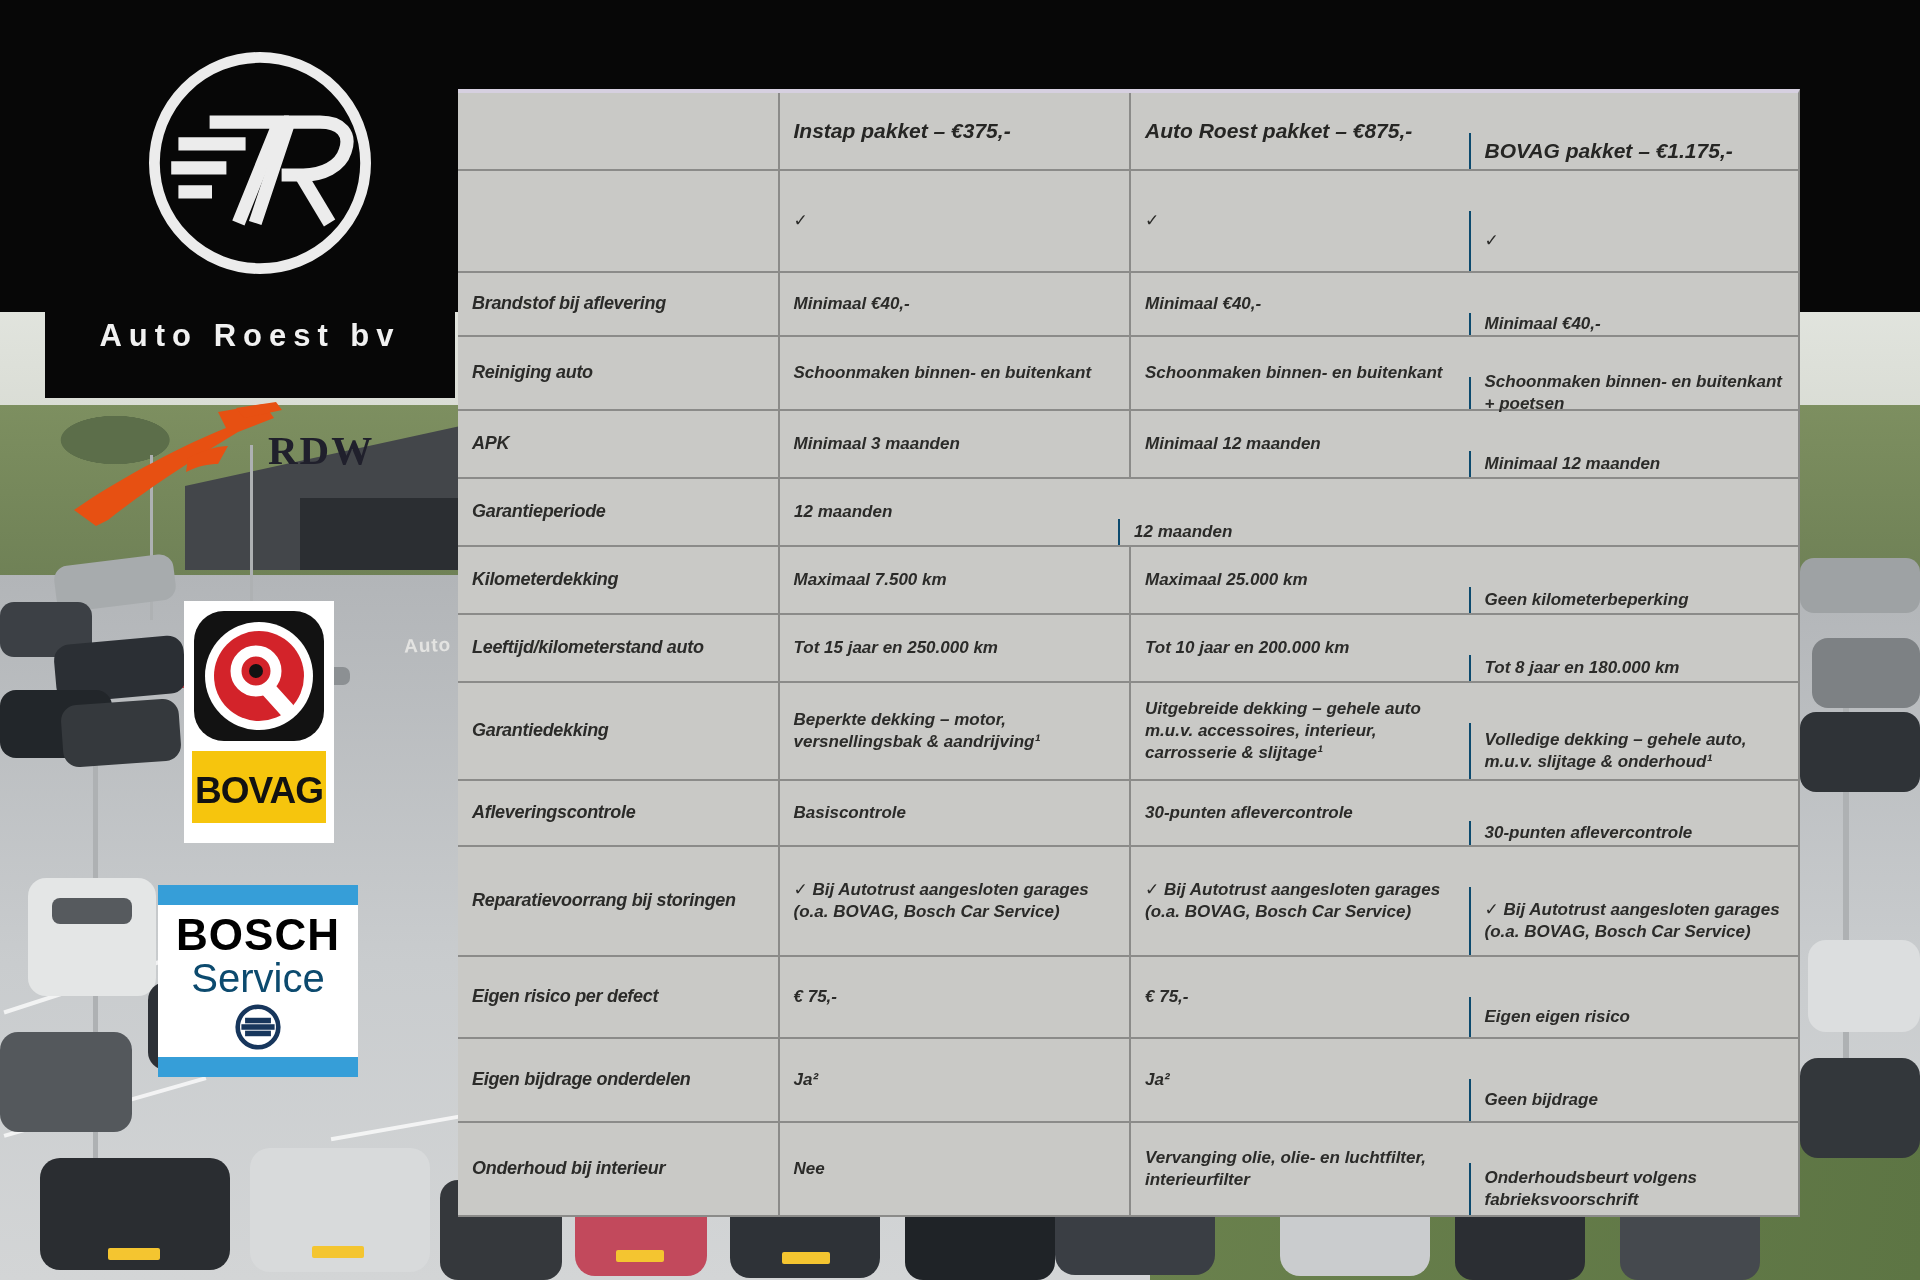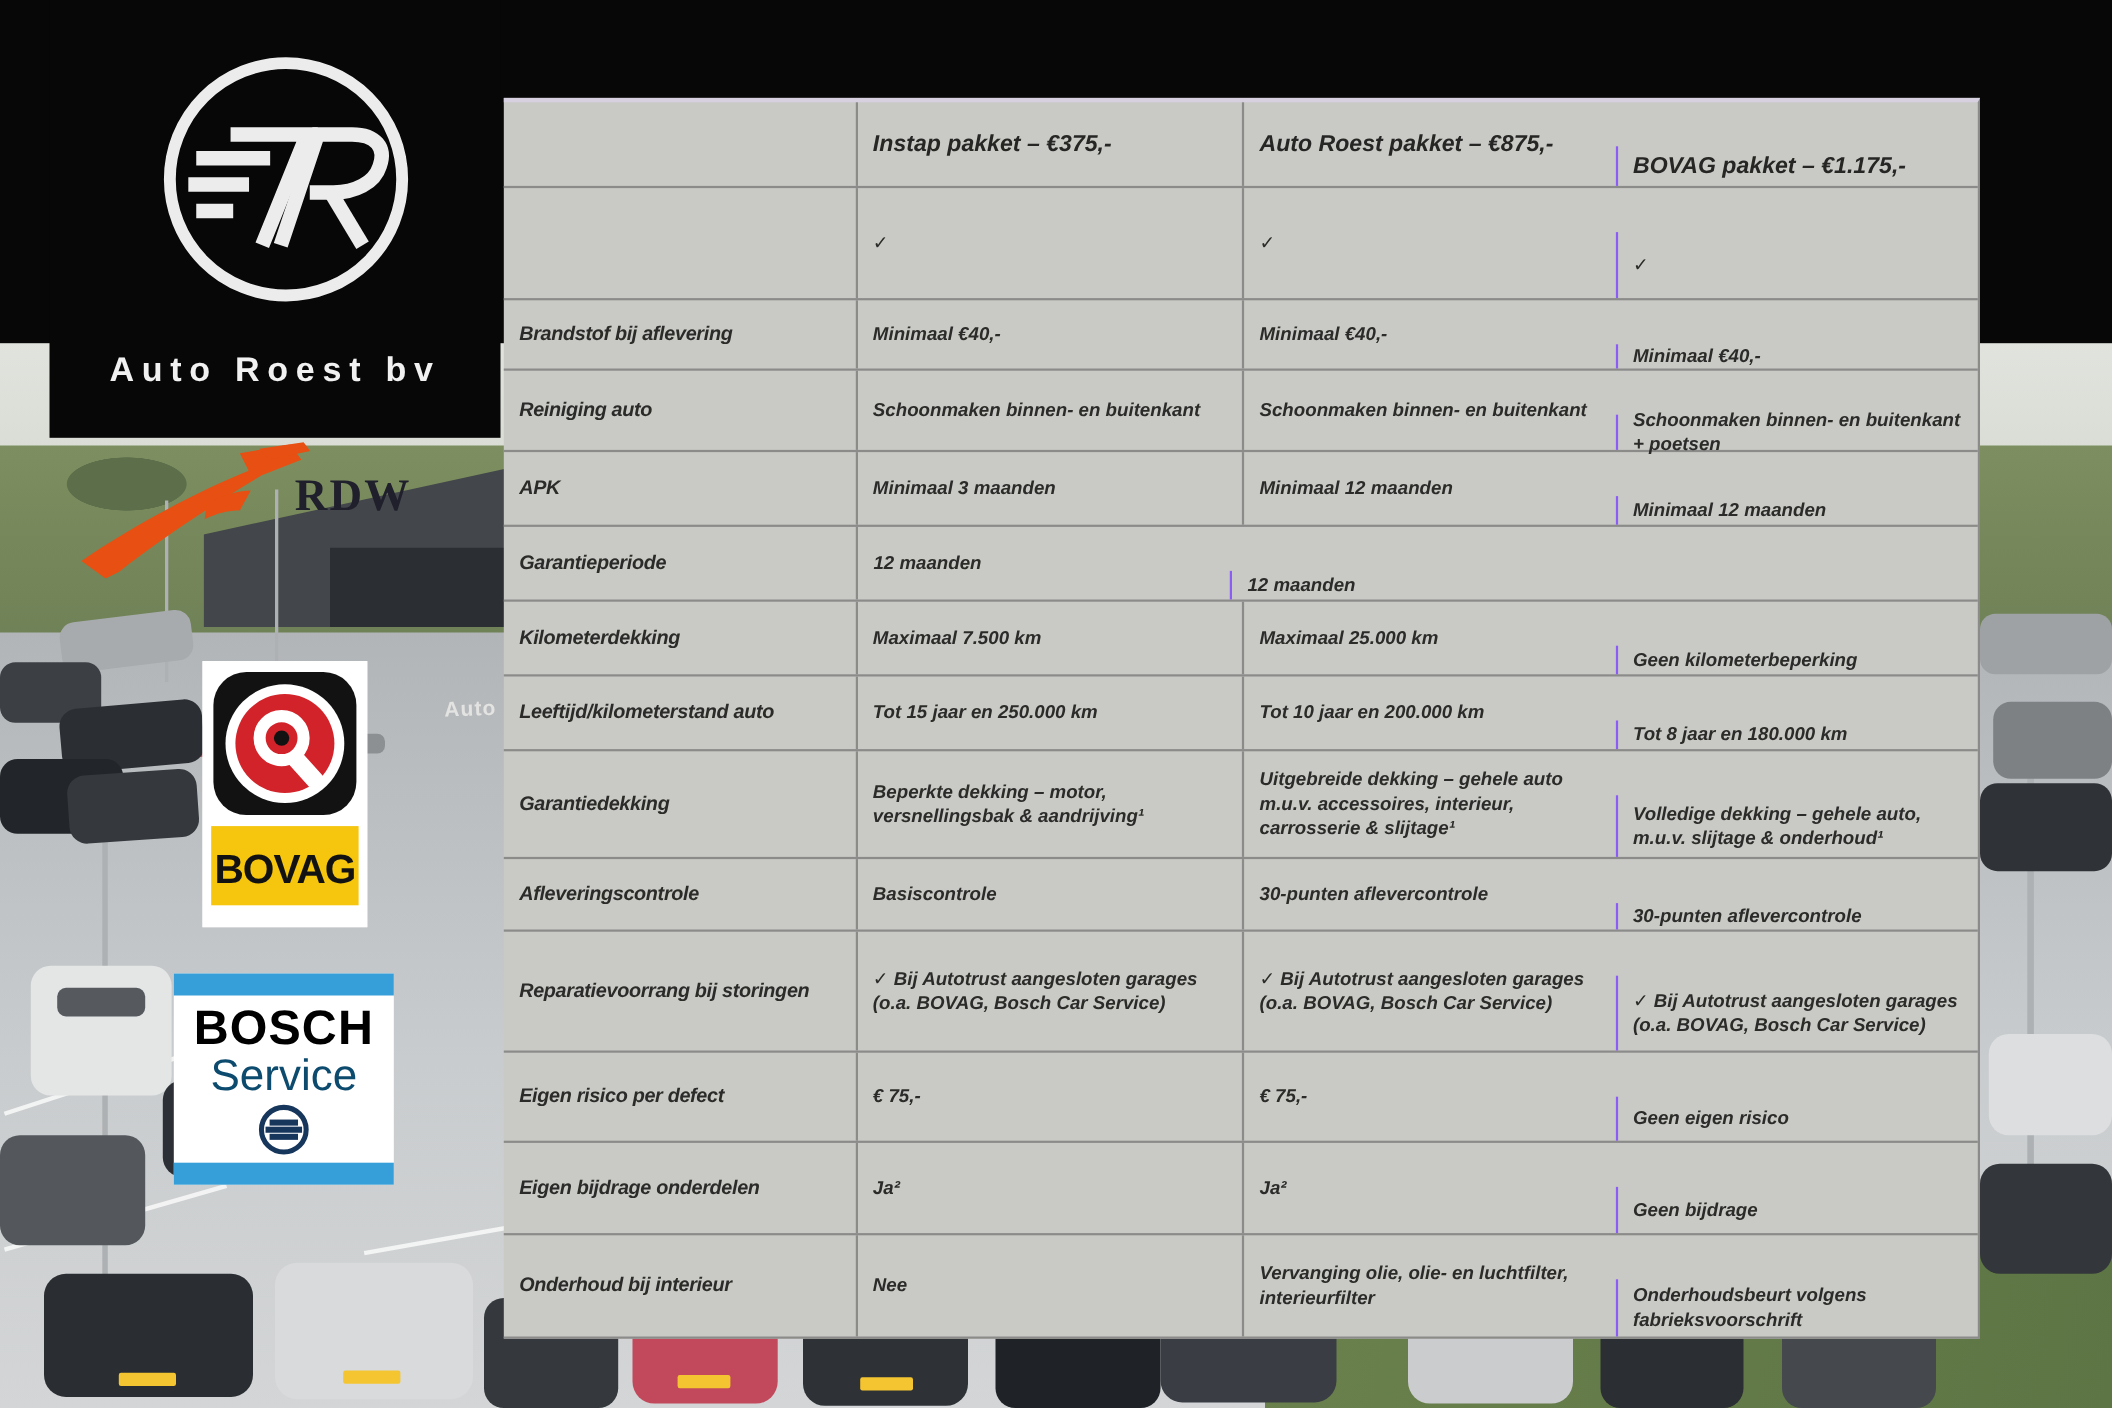--- a/index.html
+++ b/index.html
@@ -55,21 +55,21 @@
   .pkg-table{position:absolute;left:458px;top:89px;width:1342px;background:#c9c9c6;
              border-top:4px solid #d6d0e0;border-right:2px solid #8b8b89;border-bottom:2px solid #8b8b89;
              box-sizing:border-box;}
   .trow{display:flex;border-top:2px solid #8b8b89;}
   .trow.first{border-top:none;}
   .cell{box-sizing:border-box;display:flex;align-items:center;color:#2b2b29;font-weight:bold;
         padding:8px 14px;line-height:1.3;font-style:italic;}
   .c0{width:320px;font-size:18px;letter-spacing:-0.3px;padding-right:4px;}
   .c1{width:352px;border-left:2px solid #8b8b89;font-size:17px;}
   .c2{width:340px;border-left:2px solid #8b8b89;font-size:17px;}
-  .c3{width:330px;border-left:2px solid #8b5cf6;font-size:17px;margin-top:40px;}
+  .c3{width:330px;border-left:2px solid #0c4a6e;font-size:17px;margin-top:40px;}
   .head{font-size:21px;color:#262624;}
   .hrow{height:76px;}
   .r0{height:100px}.r1{height:62px}.r2{height:72px}.r3{height:66px}.r4{height:66px}
   .r5{height:66px}.r6{height:66px}.r7{height:96px}.r8{height:64px}.r9{height:108px}
   .r10{height:80px}.r11{height:82px}.r12{height:92px}
 </style>
 </head>
 <body>
 
 <div class="stage">
@@ -247,21 +247,21 @@
       <div class="trow r9">
         <div class="cell c0">Reparatievoorrang bij storingen</div>
         <div class="cell c1">✓ Bij Autotrust aangesloten garages (o.a. BOVAG, Bosch Car Service)</div>
         <div class="cell c2">✓ Bij Autotrust aangesloten garages (o.a. BOVAG, Bosch Car Service)</div>
         <div class="cell c3">✓ Bij Autotrust aangesloten garages (o.a. BOVAG, Bosch Car Service)</div>
       </div>
       <div class="trow r10">
         <div class="cell c0">Eigen risico per defect</div>
         <div class="cell c1">€ 75,-</div>
         <div class="cell c2">€ 75,-</div>
-        <div class="cell c3">Geen eigen risico</div>
+        <div class="cell c3">Eigen eigen risico</div>
       </div>
       <div class="trow r11">
         <div class="cell c0">Eigen bijdrage onderdelen</div>
         <div class="cell c1">Ja²</div>
         <div class="cell c2">Ja²</div>
         <div class="cell c3">Geen bijdrage</div>
       </div>
       <div class="trow r12">
         <div class="cell c0">Onderhoud bij interieur</div>
         <div class="cell c1">Nee</div>

